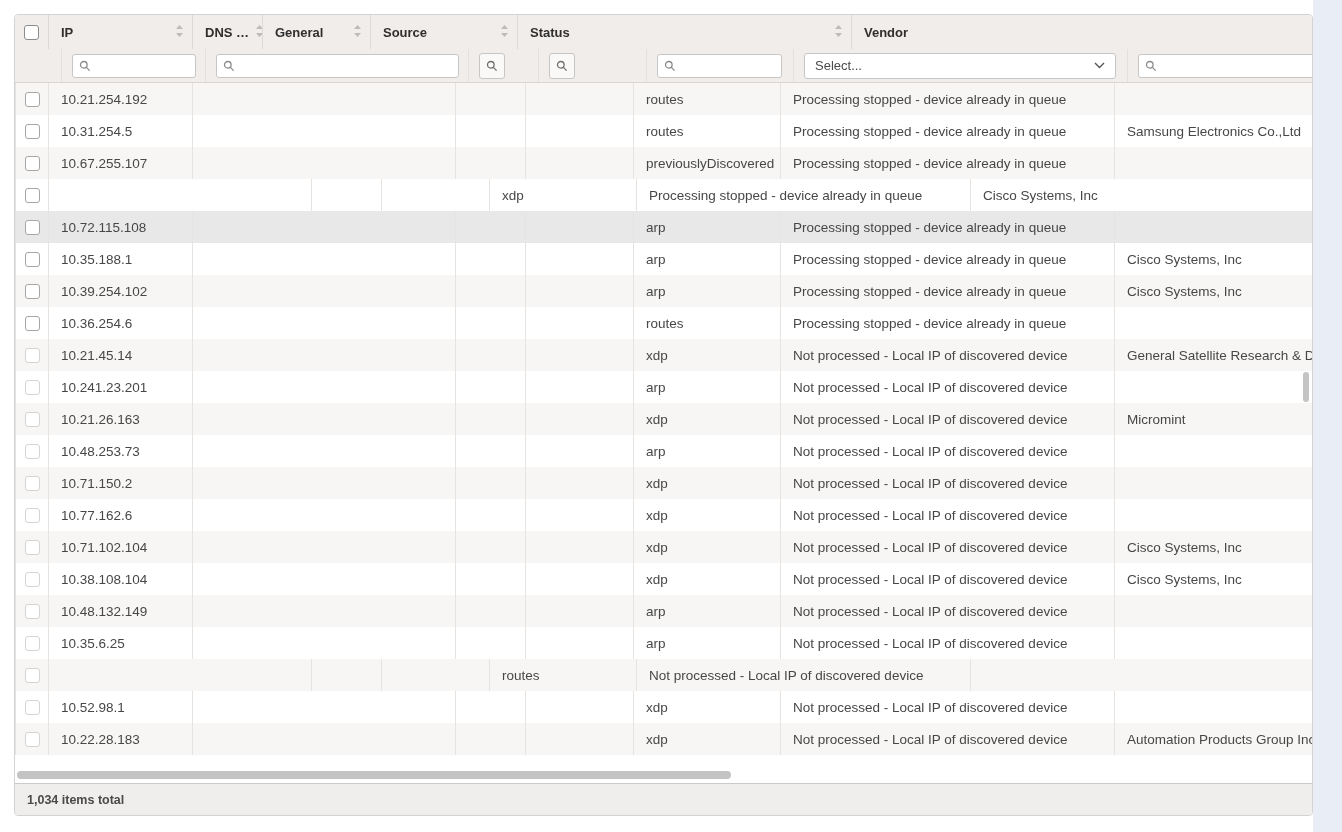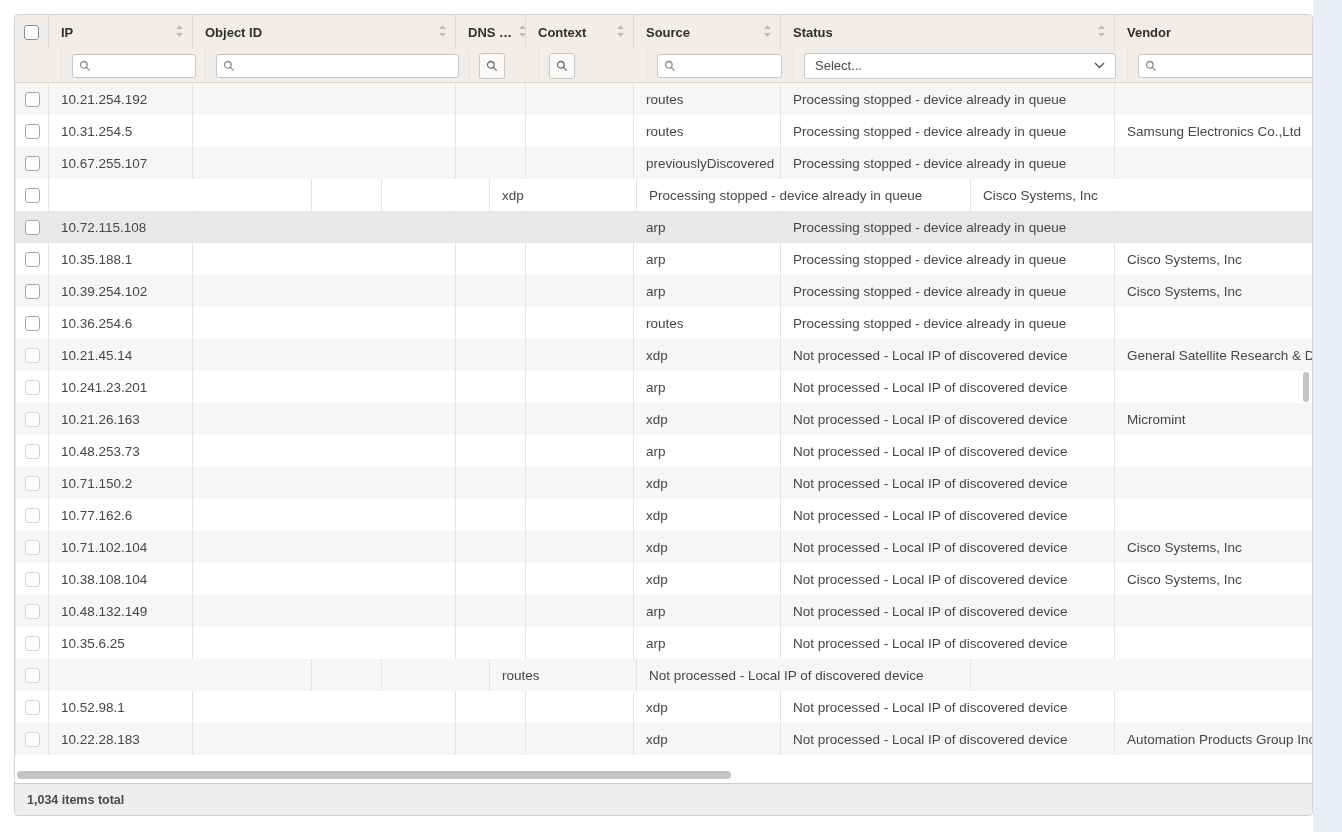--- a/index.html
+++ b/index.html
@@ -90,36 +90,29 @@
     <div class="th w-cb">
       <span class="cb hdr"></span>
     </div>
     <div class="th w-ip">
       <span>IP</span>
       <span class="sort-caret"><svg width="9" height="12" viewBox="0 0 9 12">
             <path d="M4.5 0 L8 4 H1 Z" fill="#bcbcbc"></path>
             <path d="M4.5 12 L1 8 H8 Z" fill="#bcbcbc"></path>
           </svg></span>
     </div>
-    <div class="th w-oid">
-      <span>Object ID</span>
-      <span class="sort-caret"><svg width="9" height="12" viewBox="0 0 9 12">
-            <path d="M4.5 0 L8 4 H1 Z" fill="#bcbcbc"></path>
-            <path d="M4.5 12 L1 8 H8 Z" fill="#bcbcbc"></path>
-          </svg></span>
-    </div>
     <div class="th w-dns">
       <span>DNS …</span>
       <span class="sort-caret"><svg width="9" height="12" viewBox="0 0 9 12">
             <path d="M4.5 0 L8 4 H1 Z" fill="#bcbcbc"></path>
             <path d="M4.5 12 L1 8 H8 Z" fill="#bcbcbc"></path>
           </svg></span>
     </div>
     <div class="th w-ctx">
-      <span>Context</span>
+      <span>General</span>
       <span class="sort-caret"><svg width="9" height="12" viewBox="0 0 9 12">
             <path d="M4.5 0 L8 4 H1 Z" fill="#bcbcbc"></path>
             <path d="M4.5 12 L1 8 H8 Z" fill="#bcbcbc"></path>
           </svg></span>
     </div>
     <div class="th w-src">
       <span>Source</span>
       <span class="sort-caret"><svg width="9" height="12" viewBox="0 0 9 12">
             <path d="M4.5 0 L8 4 H1 Z" fill="#bcbcbc"></path>
             <path d="M4.5 12 L1 8 H8 Z" fill="#bcbcbc"></path>

